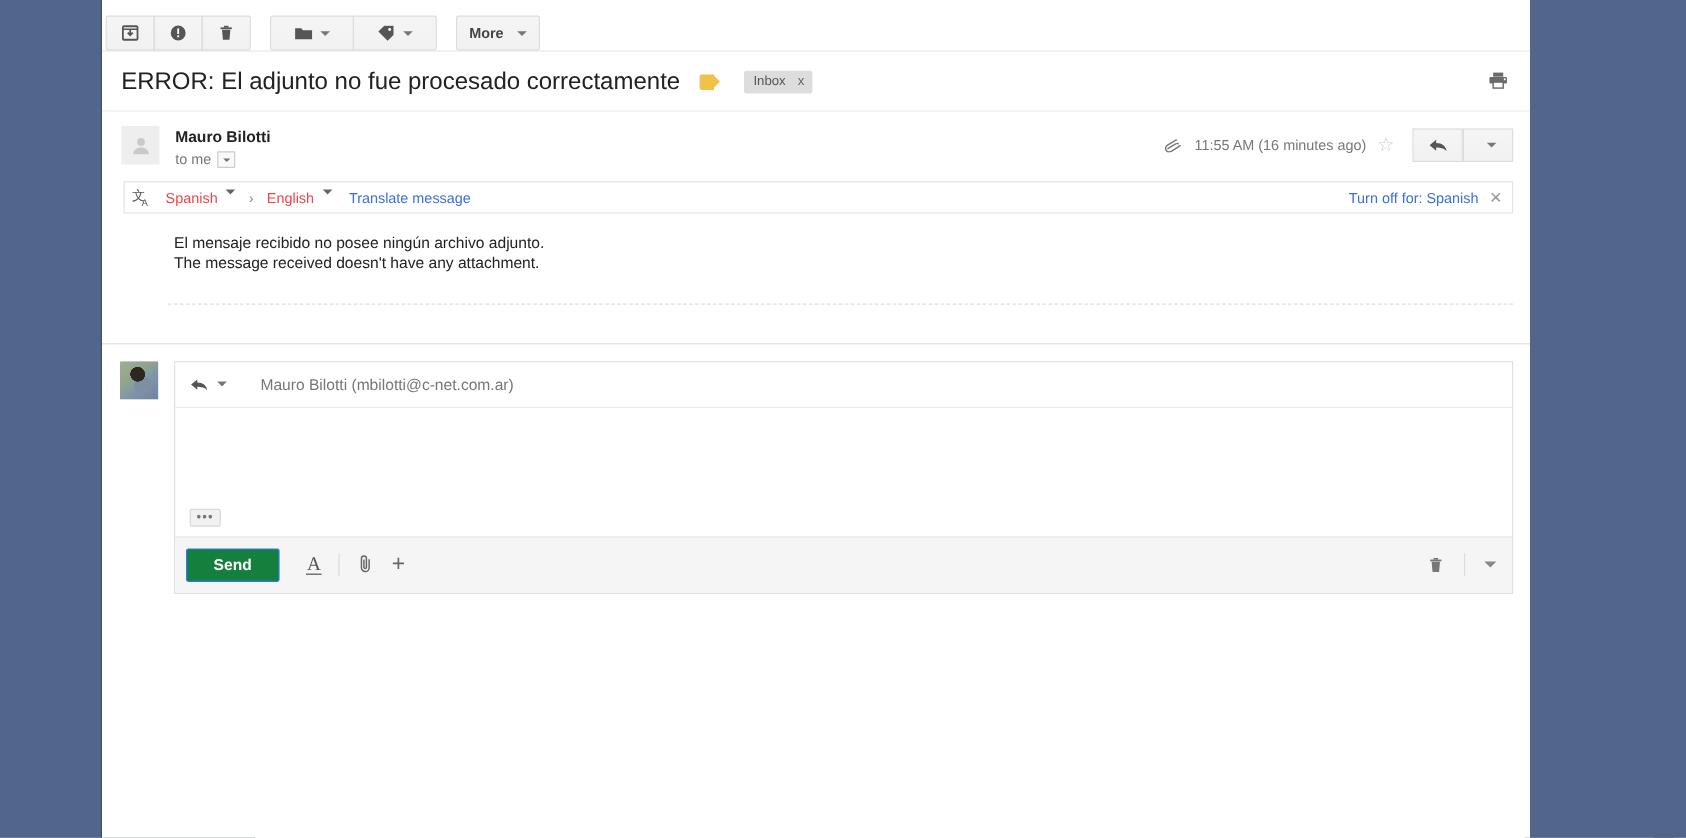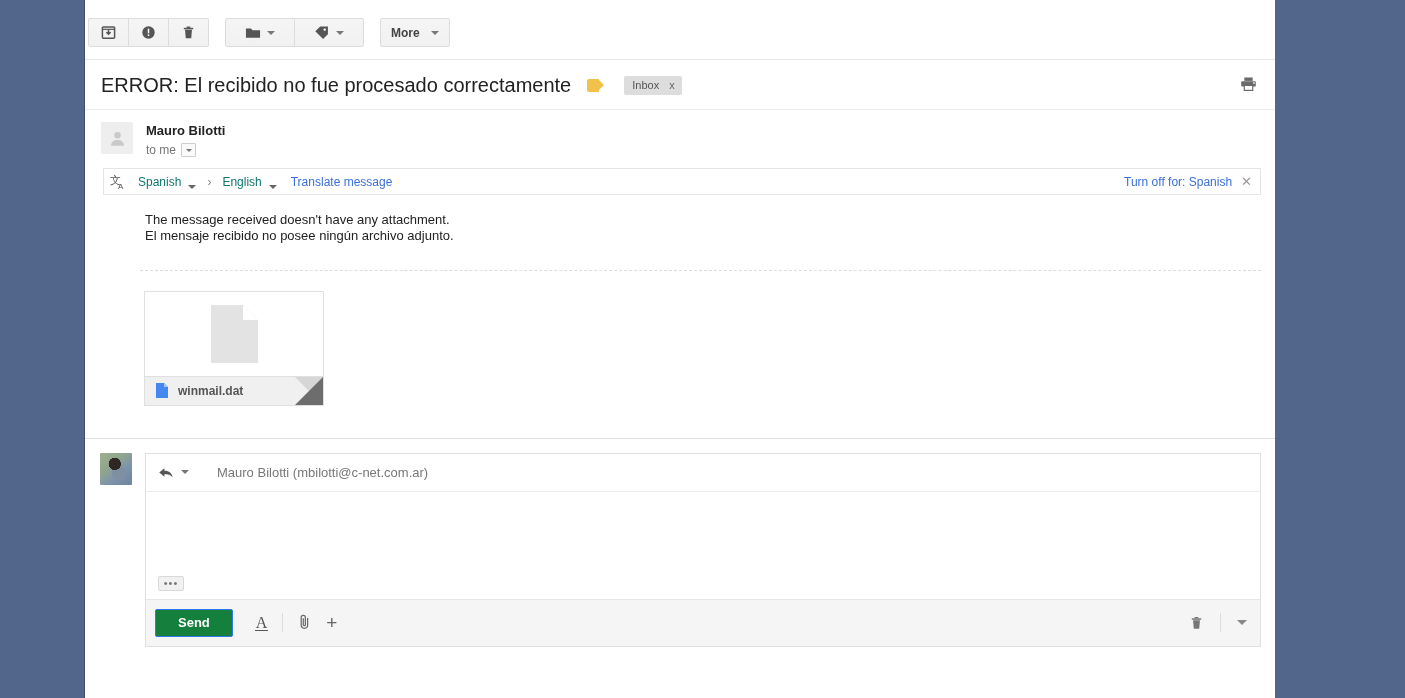--- a/index.html
+++ b/index.html
@@ -45,25 +45,25 @@
     left: 85px; top: 0;
     width: 1190px;
     height: 698px;
     background: #ffffff;
     box-sizing: border-box;
     overflow: hidden;
   }
 
   
   .toolbar {
-    height: 60px;
+    height: 43px;
     padding: 6px 0 0 3px;
     box-sizing: border-box;
     display: flex;
-    align-items: center;
+    align-items: flex-end;
     border-bottom: 1px solid #e8e8e8;
   }
   .btn-group {
     display: flex;
     margin-right: 16px;
   }
   .tbtn {
     height: 29px;
     min-width: 41px;
     background: linear-gradient(to bottom, #f5f5f5, #f1f1f1);
@@ -212,22 +212,22 @@
     height: 27px;
     display: flex;
     align-items: center;
     padding: 0 8px 0 6px;
     font-size: 12px;
     color: #444;
     box-sizing: border-box;
   }
   .translate-bar .tr-icon { margin-right: 10px; display: flex; }
   .lang {
-    display: flex; align-items: flex-end; gap: 4px;
-    cursor: pointer; color: #0f766e;
+    display: flex; align-items: flex-start; gap: 4px;
+    cursor: pointer; color: #ef4444;
   }
   .lang .caret { border-top-color: #666; margin-left: 3px; }
   .arrow-sep { margin: 0 11px; color: #888; font-size: 12px; }
   .link {
     color: #3a6fd8;
     text-decoration: none;
     cursor: pointer;
     margin-left: 14px;
   }
   .turn-off {
@@ -473,21 +473,21 @@
 
     <div class="btn-group">
       <div class="tbtn more">
         <span>More</span>
         <span class="caret"></span>
       </div>
     </div>
   </div>
 
   <div class="subject-row">
-    <div class="subject">ERROR: El recibido no fue procesado correctamente</div>
+    <div class="subject">ERROR: El adjunto no fue procesado correctamente</div>
 
     <div class="label-flag">
       <div class="body"></div>
         <div class="tip"></div>
     </div>
 
     <div class="inbox-chip">
       <span>Inbox</span>
       <span class="x">x</span>
     </div>
@@ -519,20 +519,43 @@
     <div class="sender-meta">
       <div class="sender-name">Mauro Bilotti</div>
       <div class="sender-to">
         <span>to me</span>
         <span class="mini-caret-box">
           <span class="mini-caret"></span>
         </span>
       </div>
     </div>
 
+    <div class="msg-right">
+      <span class="ico">
+        <svg width="16" height="12" viewBox="0 0 18 12">
+          <path d="M15.6 4.2 7.2 9.6c-1.8 1.1-4 .9-5.1-.6S1.4 5 3.3 3.9l8.7-5.2" fill="none" stroke="#777" stroke-width="1.3" transform="translate(0,2)"></path>
+          <path d="M3.2 8.9 11 4.2c1-.6 2.2-.4 2.8.4" fill="none" stroke="#777" stroke-width="1.3" transform="translate(0,0.5)"></path>
+        </svg>
+      </span>
+      <span>11:55 AM (16 minutes ago)</span>
+      <span class="star">☆</span>
+
+      <div class="reply-group">
+        <div class="tbtn">
+          <span class="ico">
+            <svg width="17" height="14" viewBox="0 0 18 14">
+              <path d="M7.2 2.2 1.4 7l5.8 4.8V9c4 0 7 .6 9.3 3.4-.8-4.7-3.9-7.4-9.3-7.4z" fill="#555"></path>
+            </svg>
+          </span>
+        </div>
+        <div class="tbtn">
+          <span class="caret"></span>
+        </div>
+      </div>
+    </div>
   </div>
 
   <div class="translate-bar">
     <span class="tr-icon">
       <svg width="18" height="17" viewBox="0 0 18 17">
         <text x="0" y="11" font-family="'DejaVu Sans',sans-serif" font-size="11" fill="#555">文</text>
         <text x="8" y="16" font-family="'Liberation Sans',sans-serif" font-size="8" fill="#555">A</text>
       </svg>
     </span>
 
@@ -550,49 +573,26 @@
 
     <span class="link">Translate message</span>
 
     <span class="turn-off">
       <span class="link" style="margin-left:12px">Turn off for: Spanish</span>
       <span class="x">✕</span>
     </span>
   </div>
 
   <div class="msg-body">
+    <p>El mensaje recibido no posee ningún archivo adjunto.</p>
     <p>The message received doesn't have any attachment.</p>
-    <p>El mensaje recibido no posee ningún archivo adjunto.</p>
   </div>
 
   <div class="dotted-sep"></div>
 
-  <div class="attach-area">
-    <div class="attach-card">
-      <div class="attach-thumb">
-        <span class="ico">
-          <svg width="47" height="58" viewBox="0 0 47 58">
-            <path d="M0 0h32l15 15v43H0z" fill="#e3e3e3"></path>
-            <path d="M32 0l15 15H32z" fill="#ffffff"></path>
-          </svg>
-        </span>
-      </div>
-      <div class="attach-foot">
-        <span class="ico">
-          <svg width="12" height="15" viewBox="0 0 12 15">
-            <path d="M0 0h8l4 4v11H0z" fill="#4688f1"></path>
-            <path d="M8 0l4 4H8z" fill="#a9c6f7"></path>
-          </svg>
-        </span>
-        <span class="attach-name">winmail.dat</span>
-        <span class="fold-light"></span>
-        <span class="fold"></span>
-      </div>
-    </div>
-  </div>
 
   <div class="reply-sep"></div>
 
   <div class="reply-wrap">
     <div class="avatar-photo"></div>
 
     <div class="compose">
       <div class="compose-to">
         <span class="reply-icon-small">
           <span class="ico">

